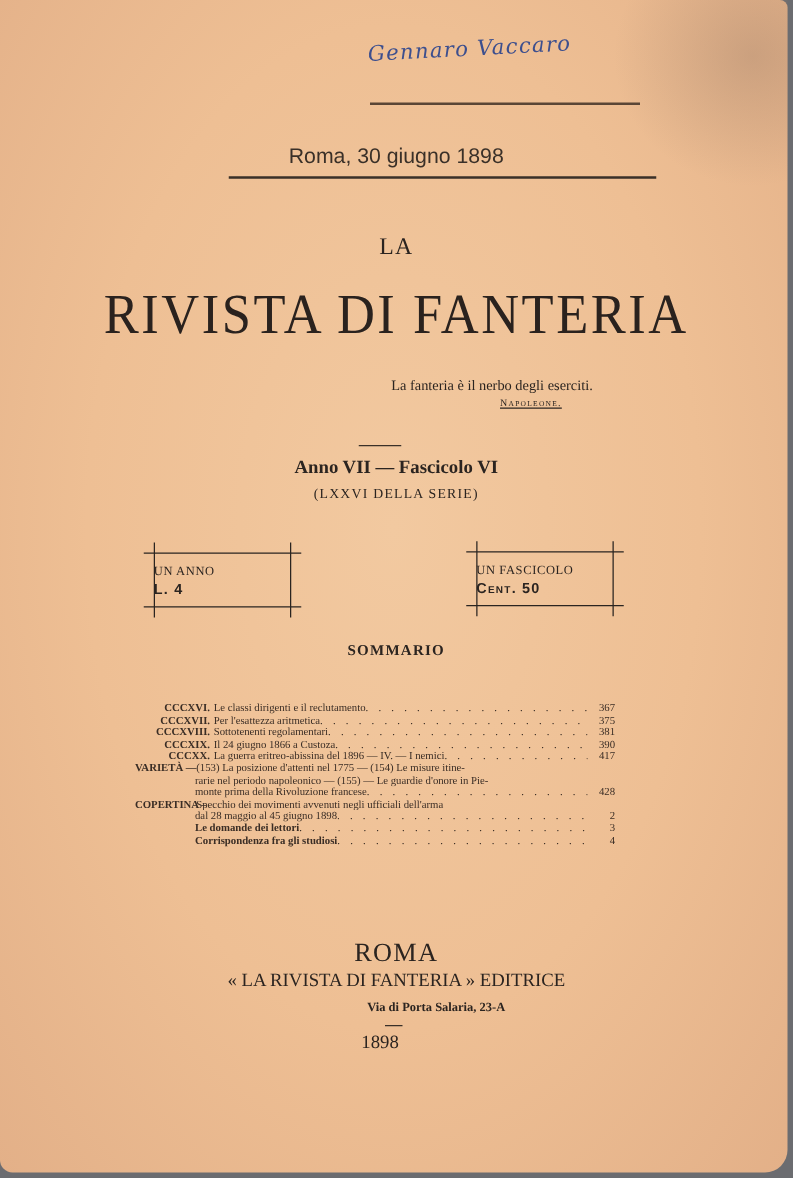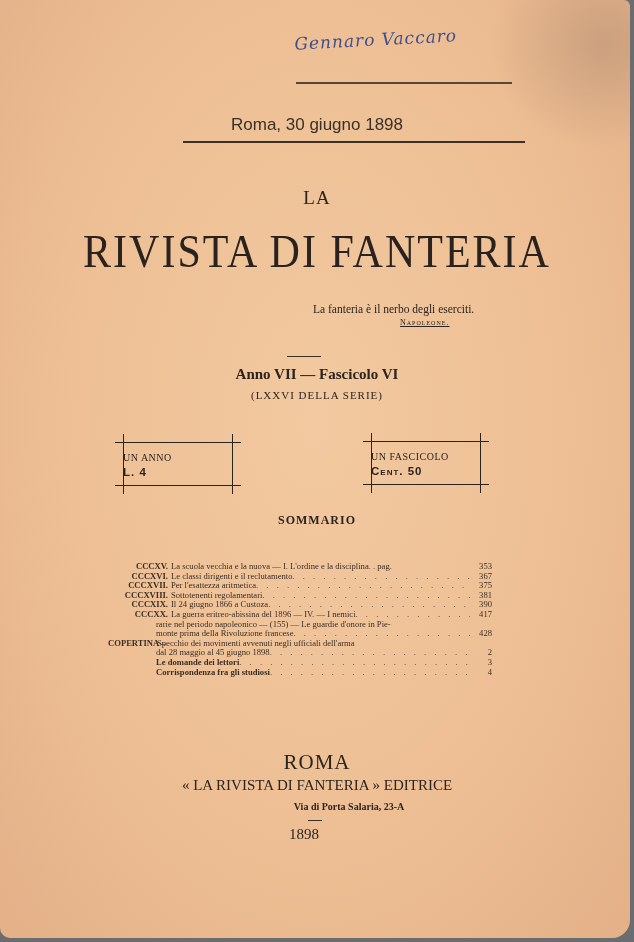--- a/index.html
+++ b/index.html
@@ -85,37 +85,32 @@
 
   <div class="pricebox" style="left:123px; top:442px;">
     <div class="h" style="top:0;"></div>
     <div class="h" style="bottom:0;"></div>
     <div class="v" style="left:0;"></div>
     <div class="v" style="right:0;"></div>
     <div class="lbl">UN ANNO</div>
     <div class="val">L. 4</div>
   </div>
 
-  <div class="pricebox" style="left:371px; top:441px;">
+  <div class="pricebox" style="left:381px; top:441px;">
     <div class="h" style="top:0;"></div>
     <div class="h" style="bottom:0;"></div>
     <div class="v" style="left:0;"></div>
     <div class="v" style="right:0;"></div>
     <div class="lbl">UN FASCICOLO</div>
     <div class="val">Cent. 50</div>
   </div>
 
   <div class="sommario">SOMMARIO</div>
 
   <div class="toc">
-    <div class="toc-row">
-      <span class="toc-num">CCCXV.</span>
-      <span class="toc-title">La scuola vecchia e la nuova — I. L'ordine e la disciplina. . pag.</span>
-      <span class="toc-page">353</span>
-    </div>
     <div class="toc-row">
       <span class="toc-num">CCCXVI.</span>
       <span>Le classi dirigenti e il reclutamento</span>
       <span class="toc-dots">. . . . . . . . . . . . . . . . . . . . . . . . . . . .</span>
       <span class="toc-page">367</span>
     </div>
     <div class="toc-row">
       <span class="toc-num">CCCXVII.</span>
       <span>Per l'esattezza aritmetica</span>
       <span class="toc-dots">. . . . . . . . . . . . . . . . . . . . . . . . . . . . . . . . .</span>
@@ -131,20 +126,24 @@
       <span class="toc-num">CCCXIX.</span>
       <span>Il 24 giugno 1866 a Custoza</span>
       <span class="toc-dots">. . . . . . . . . . . . . . . . . . . . . . . . . . . . . . . . .</span>
       <span class="toc-page">390</span>
     </div>
     <div class="toc-row">
       <span class="toc-num">CCCXX.</span>
       <span>La guerra eritreo-abissina del 1896 — IV. — I nemici</span>
       <span class="toc-dots">. . . . . . . . . . . . . .</span>
       <span class="toc-page">417</span>
+    </div>
+    <div class="toc-row">
+      <span class="toc-num" style="width:46px;">VARIETÀ —</span>
+      <span class="toc-title">(153) La posizione d'attenti nel 1775 — (154) Le misure itine-</span>
     </div>
     <div class="toc-cont">
       <span class="toc-title">rarie nel periodo napoleonico — (155) — Le guardie d'onore in Pie-</span>
     </div>
     <div class="toc-cont">
       <span>monte prima della Rivoluzione francese</span>
       <span class="toc-dots">. . . . . . . . . . . . . . . . . . . . . . . .</span>
       <span class="toc-page">428</span>
     </div>
     <div class="toc-row">

